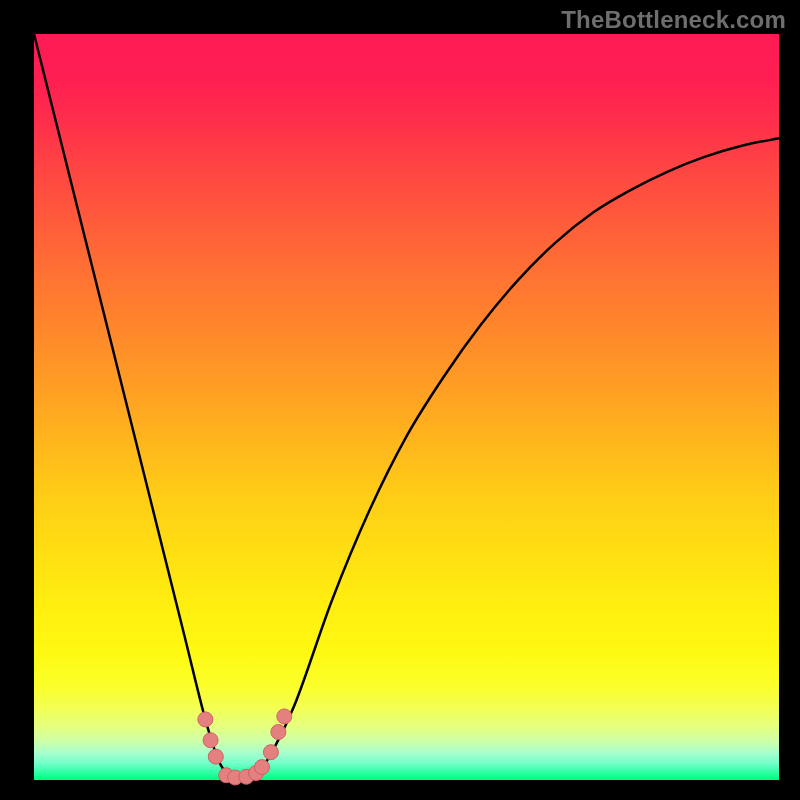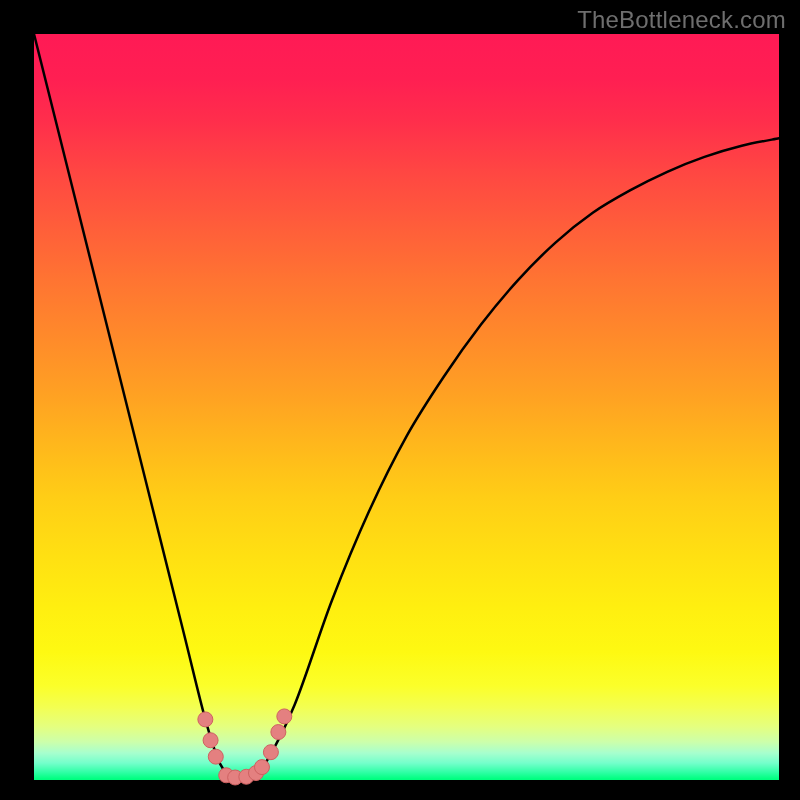--- a/index.html
+++ b/index.html
@@ -32,21 +32,21 @@
     left: 0;
     width: 100%;
   }
   .watermark {
     position: absolute;
     top: 6px;
     right: 14px;
     color: #6e6e6e;
     font-size: 24px;
     letter-spacing: 0.2px;
-    font-weight: 400;
+    font-weight: 700;
   }
   svg.curve-layer {
     position: absolute;
     left: 0;
     top: 0;
     width: 100%;
     height: 100%;
     overflow: visible;
   }
   .curve {

